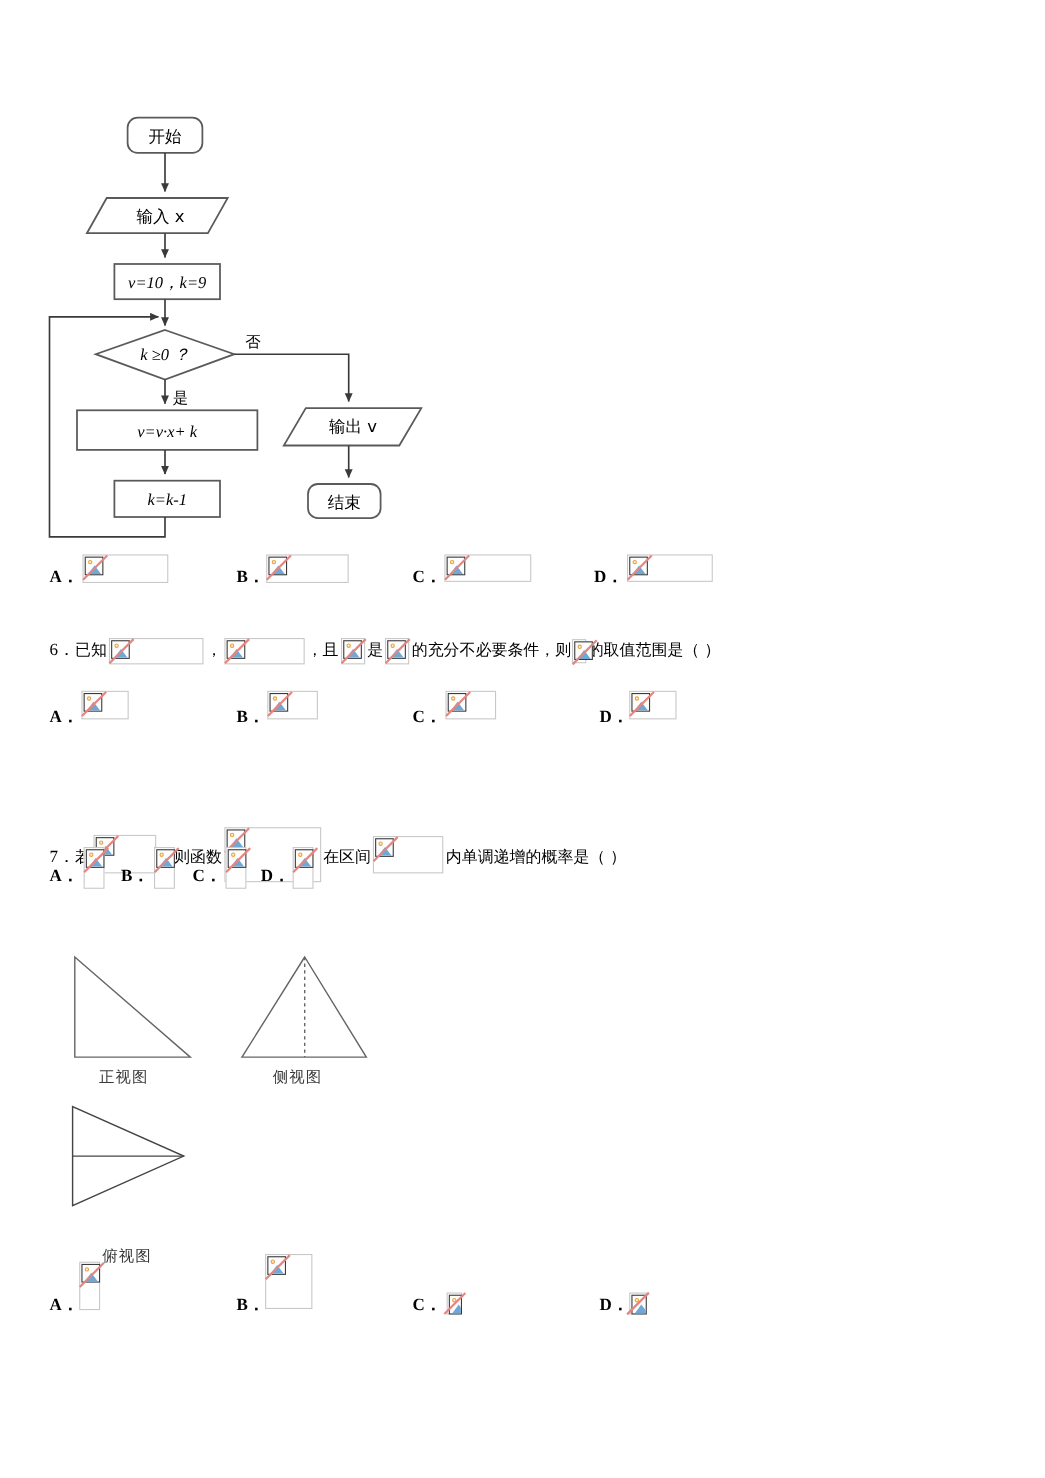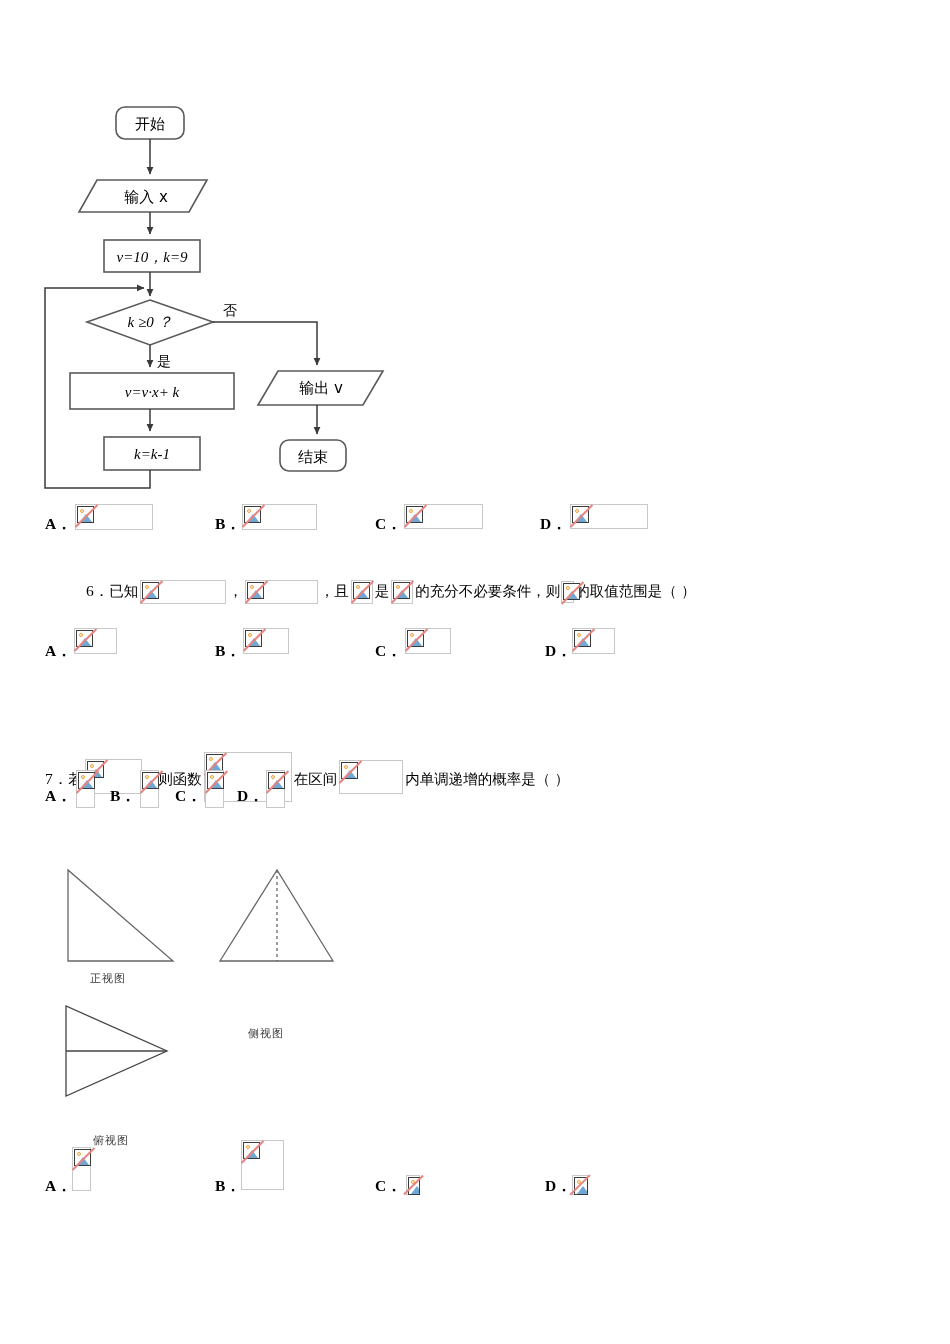--- a/index.html
+++ b/index.html
@@ -111,21 +111,21 @@
   }
   .opt-letter {
     position: absolute;
     font-family: "Liberation Serif", "DejaVu Serif", serif;
     font-weight: bold;
     font-size: 15.5px;
   }
   .viewlabel {
     position: absolute;
     font-family: "DejaVu Sans", "Liberation Sans", sans-serif;
-    font-size: 11px;
+    font-size: 14px;
     color: #3a3a3a;
     letter-spacing: 1px;
   }
   .abs { position: absolute; }
 </style>
 </head>
 <body>
 
 <div class="page">
 
@@ -211,21 +211,21 @@
   </span>
 
   <div class="opt-letter" style="left:540px; top:514px;">D．</div>
   <span class="ph abs" style="left:570px; top:504px; width:78px; height:25px;">
     <span class="brokenicon"></span>
       <span class="slash">
         <i></i>
       </span>
   </span>
 
-  <div class="qline" style="left:45px; top:580px;margin-left:41px;">
+  <div class="qline" style="left:45px; top:580px;">
     <span>6．</span><span class="cn">已知</span><span class="ph" style="width:86px; height:24px; margin:0 2px;"><span class="brokenicon"></span><span class="slash">
           <i></i>
         </span></span><span class="cn">，</span><span class="ph" style="width:73px; height:24px; margin:0 2px;"><span class="brokenicon"></span><span class="slash">
           <i></i>
         </span></span><span class="cn">，且</span><span class="ph" style="width:22px; height:24px; margin:0 2px;"><span class="brokenicon"></span><span class="slash">
           <i></i>
         </span></span><span class="cn">是</span><span class="ph" style="width:22px; height:24px; margin:0 2px;"><span class="brokenicon"></span><span class="slash">
           <i></i>
         </span></span><span class="cn">的充分不必要条件，则</span><span class="ph" style="width:13px; height:22px; margin:0 1px;"><span class="brokenicon"></span><span class="slash">
           <i></i>
@@ -310,21 +310,21 @@
   <svg class="abs" style="left:45px; top:865px;" width="340" height="125" viewBox="0 0 340 125">
     <g stroke="#666" fill="none" stroke-width="1.3">
 
       <path d="M23,5 L23,96 L128,96 Z"></path>
 
       <path d="M232,5 L175,96 L288,96 Z"></path>
       <line x1="232" y1="5" x2="232" y2="96" stroke-dasharray="3,3"></line>
     </g>
   </svg>
   <div class="viewlabel" style="left:90px; top:971px;">正视图</div>
-  <div class="viewlabel" style="left:248px; top:1026px;">侧视图</div>
+  <div class="viewlabel" style="left:248px; top:971px;">侧视图</div>
 
   <svg class="abs" style="left:45px; top:1000px;" width="200" height="105" viewBox="0 0 200 105">
     <g stroke="#444" fill="none" stroke-width="1.3">
       <path d="M21,6 L21,96 L122,51 Z"></path>
       <line x1="21" y1="51" x2="122" y2="51"></line>
     </g>
   </svg>
   <div class="viewlabel" style="left:93px; top:1111px;margin-top:22px;">俯视图</div>
 
   <div class="opt-letter" style="left:45px; top:1176px;">A．</div>

